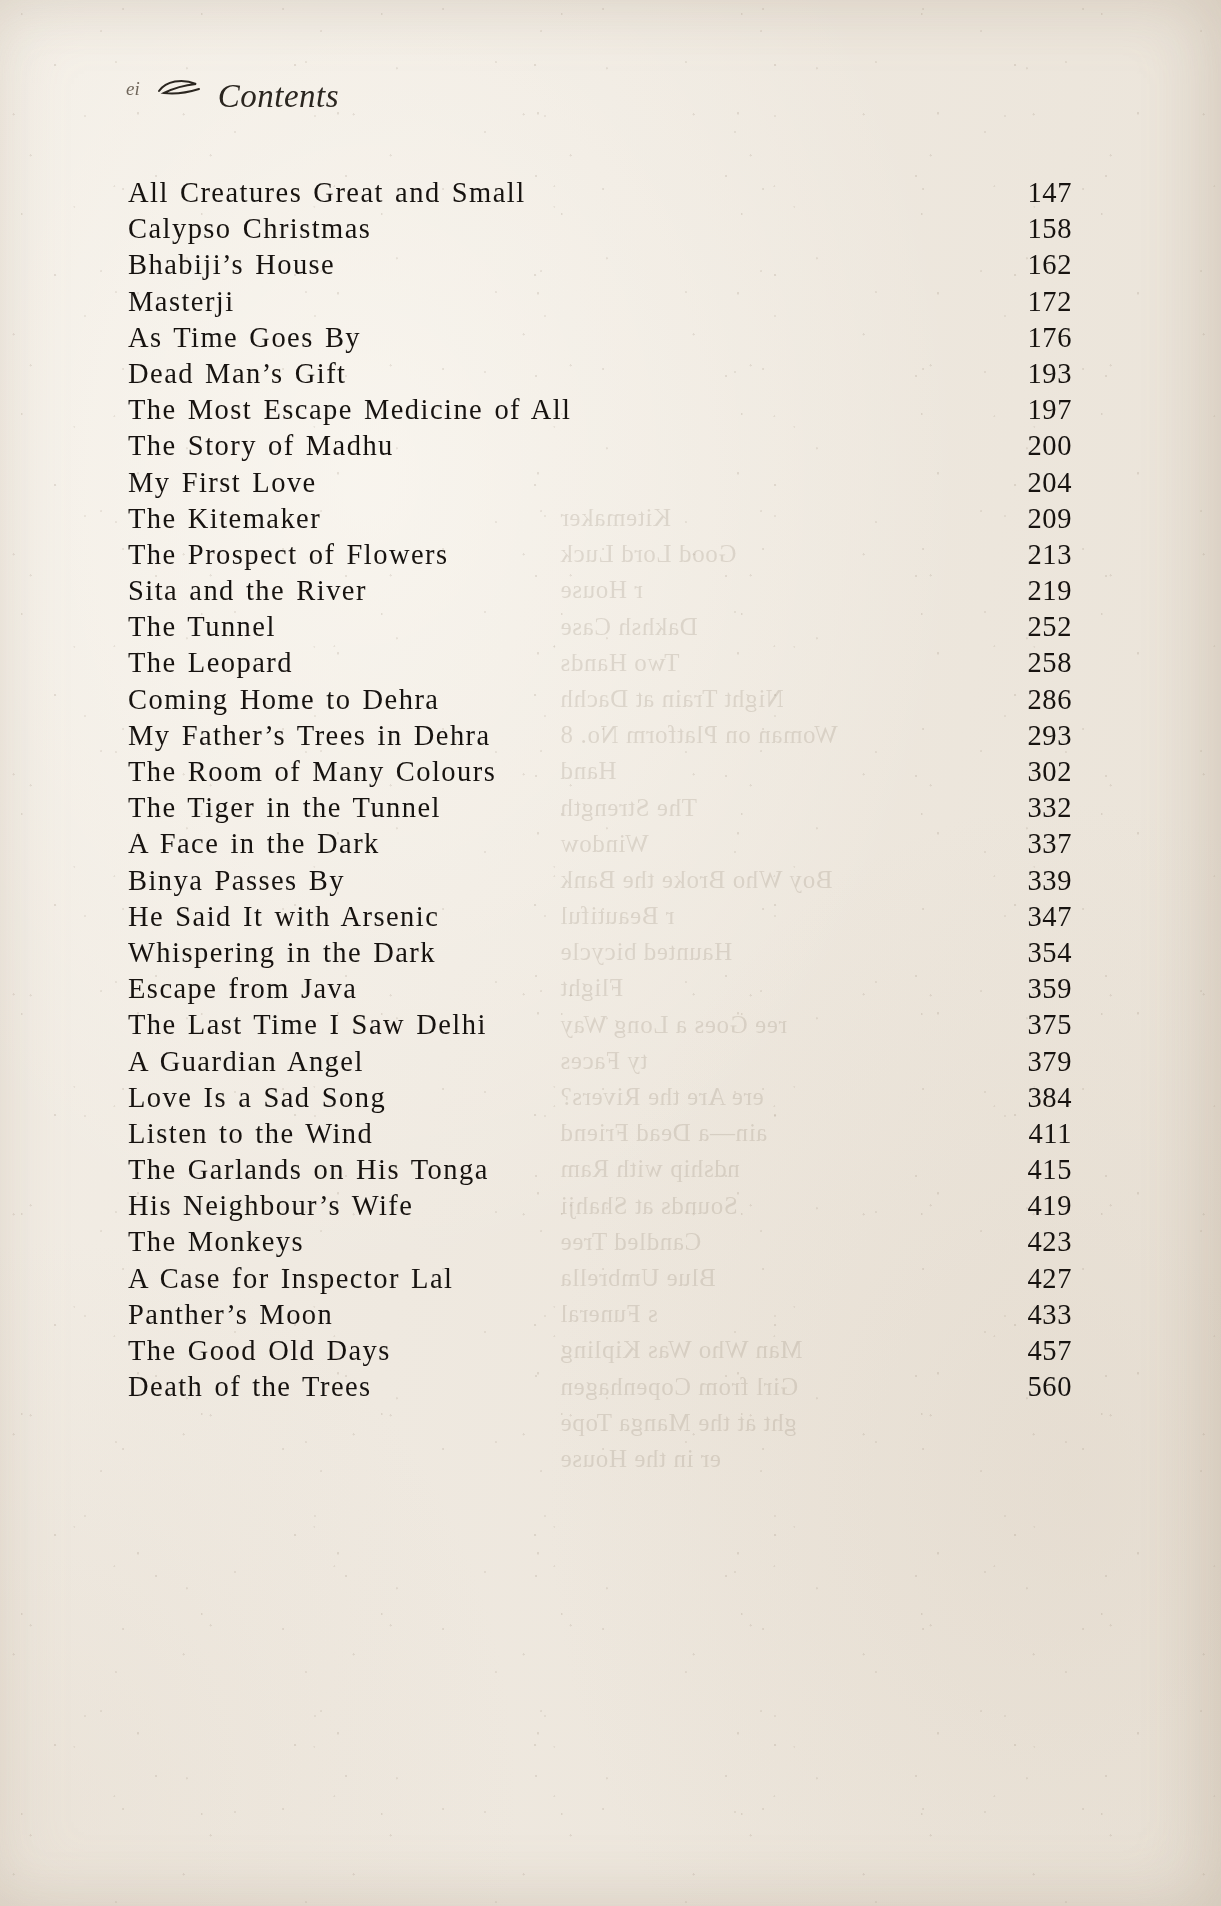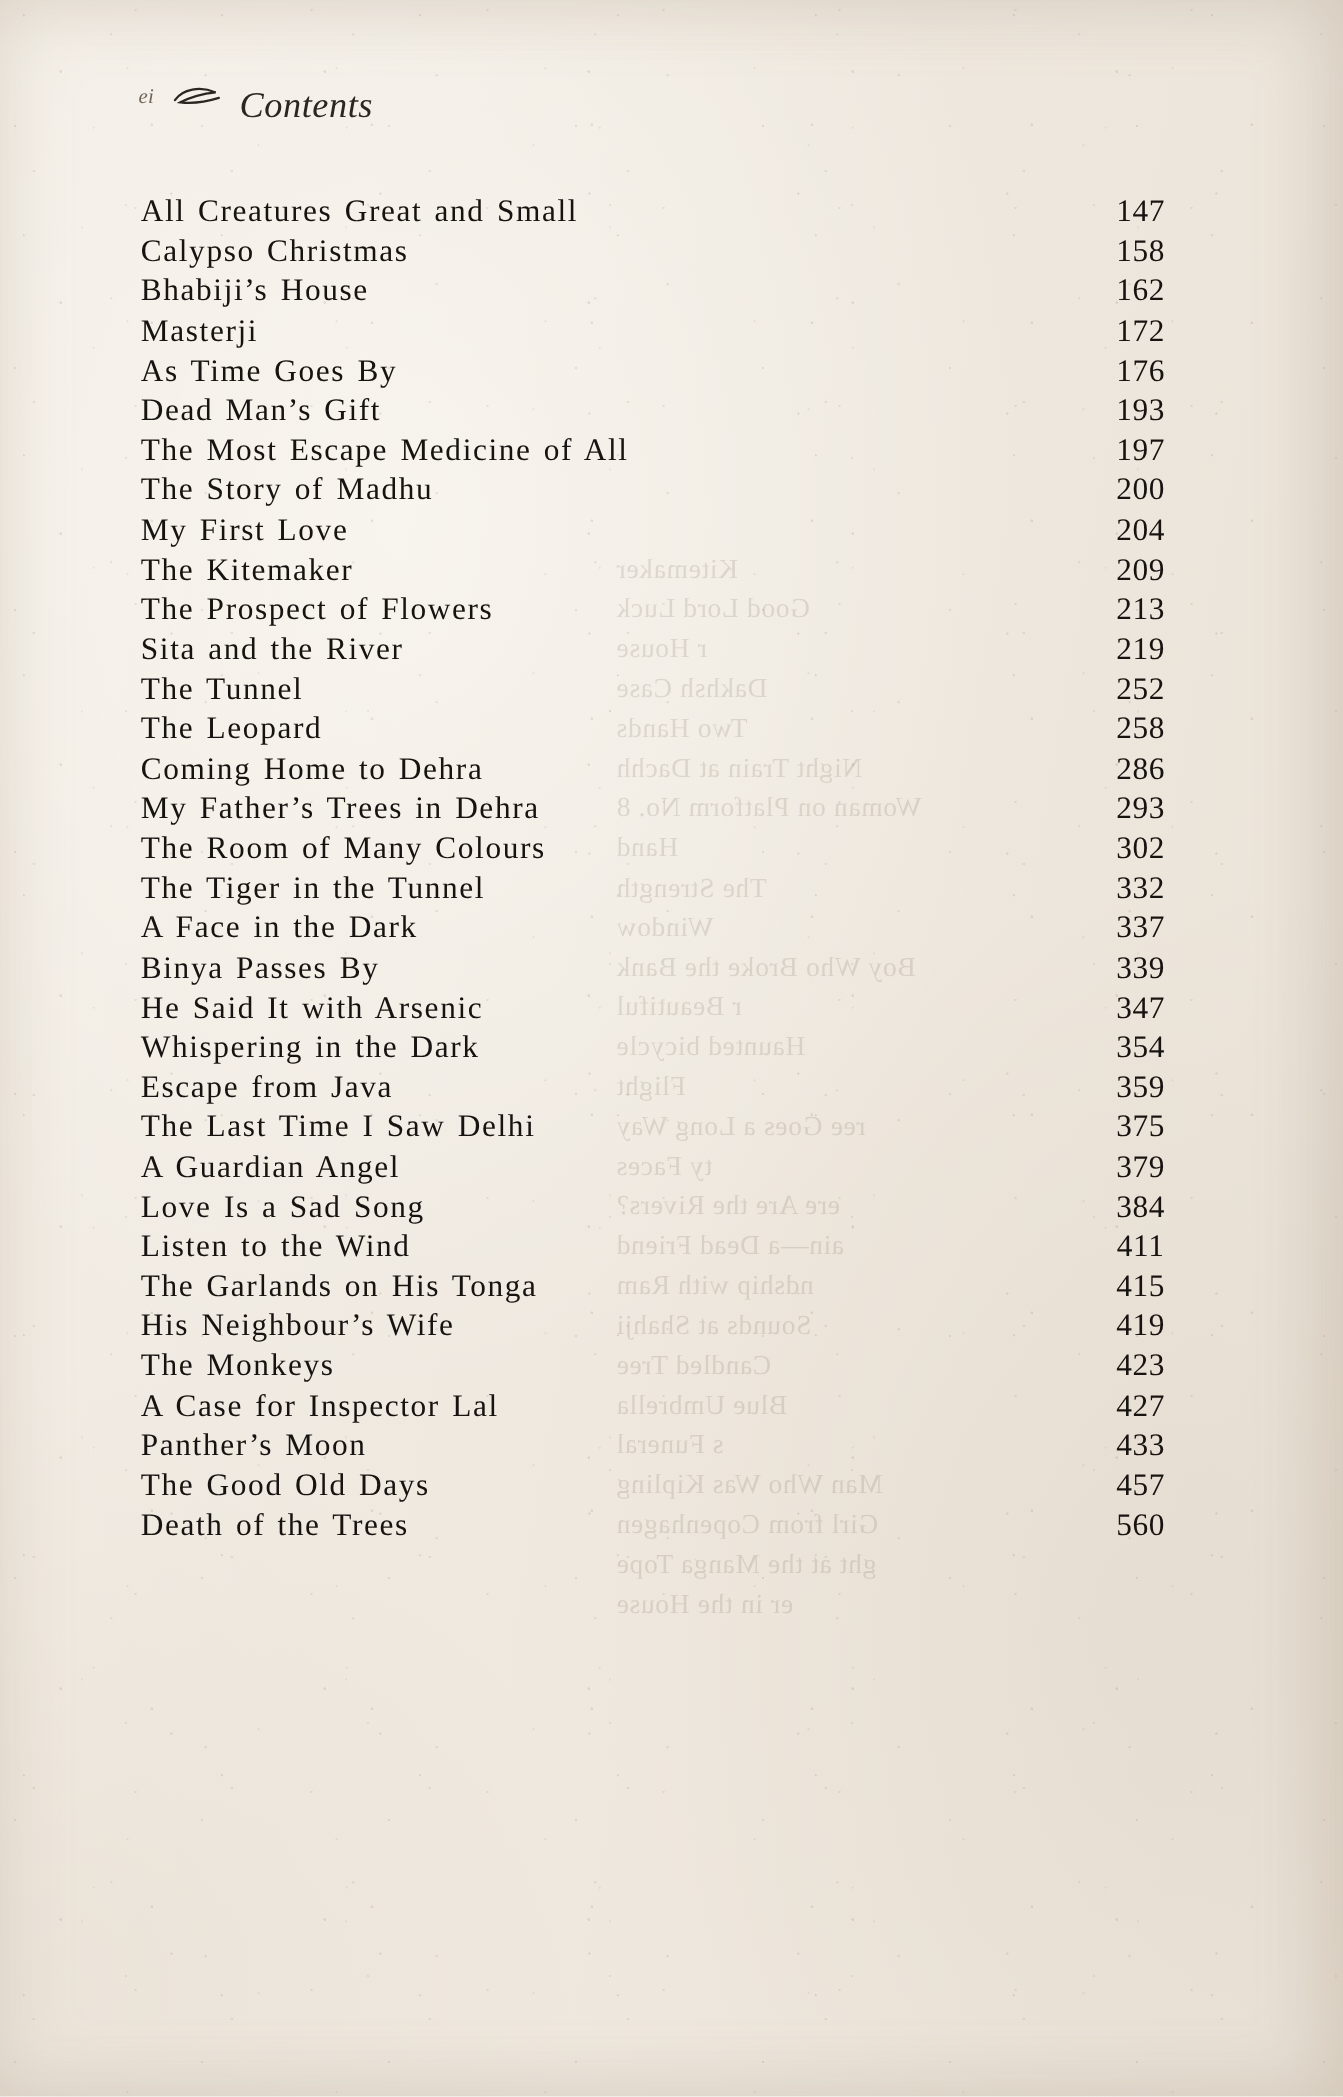--- a/index.html
+++ b/index.html
@@ -123,21 +123,21 @@
     word-spacing: 2.6px;
     white-space: nowrap;
   }
   .toc-page {
     position: absolute;
     right: 0;
     font-family: "Liberation Serif", "DejaVu Serif", serif;
     font-size: 28.5px;
     color: #171310;
     letter-spacing: 0.6px;
-    text-align: center;
+    text-align: right;
     width: 70px;
   }
 
   
   #vignette {
     position: absolute;
     inset: 0;
     pointer-events: none;
     box-shadow:
       inset 0 0 70px rgba(168,152,128,0.22),

